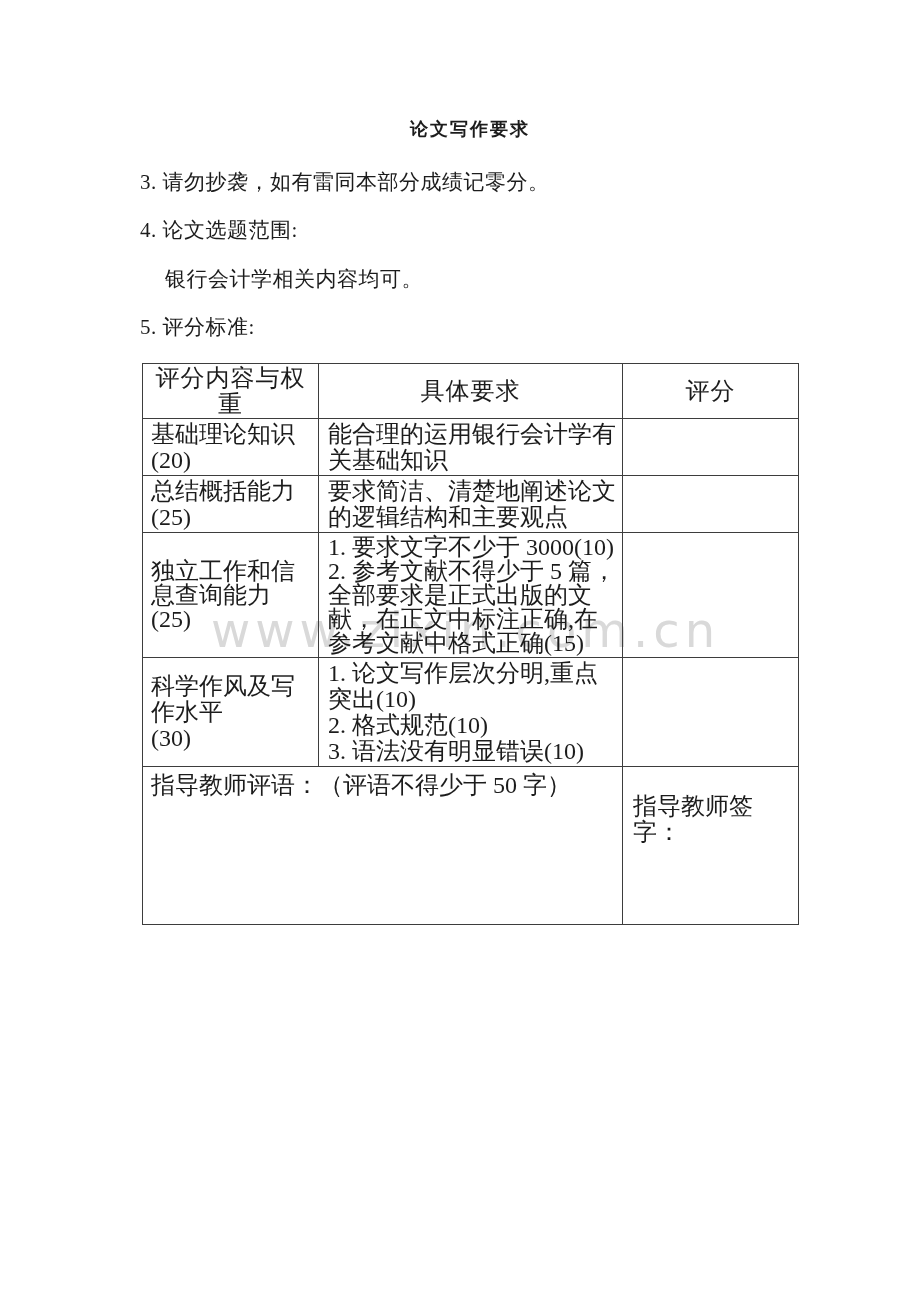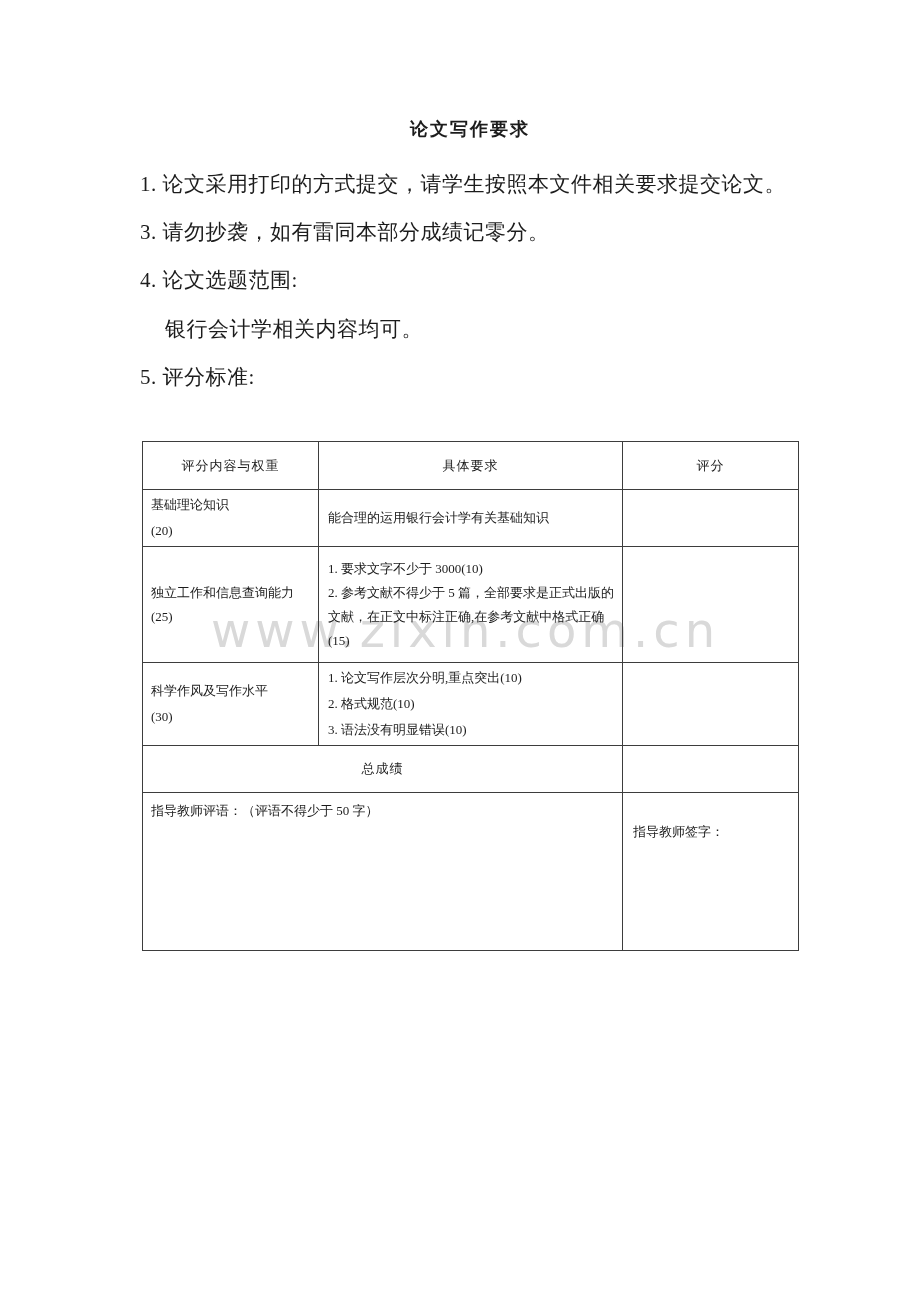--- a/index.html
+++ b/index.html
@@ -48,27 +48,27 @@
   p.item {
     margin: 24px 0 0 0;
     font-size: 21px;
     line-height: 24px;
     letter-spacing: 0.5px;
   }
   p.item.first { margin-top: 26px; }
   p.item.indent { padding-left: 25px; margin-top: 25px; }
 
   table.score-table {
-    margin-top: 52px;
+    margin-top: 24px;
     margin-left: 2px;
     width: 656px;
     border-collapse: collapse;
     table-layout: fixed;
     background: transparent;
-    font-size: 13px;
+    font-size: 24px;
     line-height: 26px;
     padding-left: 24px;
   }
   table.score-table th,
   table.score-table td {
     border: 1.5px solid #3d3d3d;
     background: transparent;
     font-weight: normal;
     overflow: hidden;
   }
@@ -112,21 +112,20 @@
 <body>
 
 <div class="page">
 
   <div class="watermark">www.zixin.com.cn</div>
 
   <div class="content">
 
     <h1 class="title">论文写作要求</h1>
 
-    <p class="item first">1. 论文采用打印的方式提交，请学生按照本文件相关要求提交论文。</p>
     <p class="item">3. 请勿抄袭，如有雷同本部分成绩记零分。</p>
     <p class="item">4. 论文选题范围:</p>
     <p class="item indent">银行会计学相关内容均可。</p>
     <p class="item">5. 评分标准:</p>
 
     <table class="score-table">
       <colgroup>
         <col style="width:176px">
         <col style="width:304px">
         <col style="width:176px">
@@ -138,42 +137,44 @@
           <th class="hdr">评分</th>
         </tr>
 
         <tr class="r1">
           <td class="criteria">基础理论知识
 (20)</td>
           <td class="req">能合理的运用银行会计学有关基础知识</td>
           <td class="score"></td>
         </tr>
 
+        <tr class="r2">
+          <td class="criteria">总结概括能力
+(25)</td>
+          <td class="req">要求简洁、清楚地阐述论文的逻辑结构和主要观点</td>
+          <td class="score"></td>
+        </tr>
 
         <tr class="r3">
           <td class="criteria">独立工作和信息查询能力
 (25)</td>
           <td class="req">1. 要求文字不少于 3000(10)
 2. 参考文献不得少于 5 篇，全部要求是正式出版的文献，在正文中标注正确,在参考文献中格式正确(15)</td>
           <td class="score"></td>
         </tr>
 
         <tr class="r4">
           <td class="criteria">科学作风及写作水平
 (30)</td>
           <td class="req">1. 论文写作层次分明,重点突出(10)
 2. 格式规范(10)
 3. 语法没有明显错误(10)</td>
           <td class="score"></td>
         </tr>
 
-        <tr class="total-row">
-          <td class="total" colspan="2">总成绩</td>
-          <td class="score"></td>
-        </tr>
 
         <tr class="comment-row">
           <td class="comment" colspan="2">指导教师评语：（评语不得少于 50 字）</td>
           <td class="signature">指导教师签字：</td>
         </tr>
       </tbody>
     </table>
 
   </div>
 </div>

